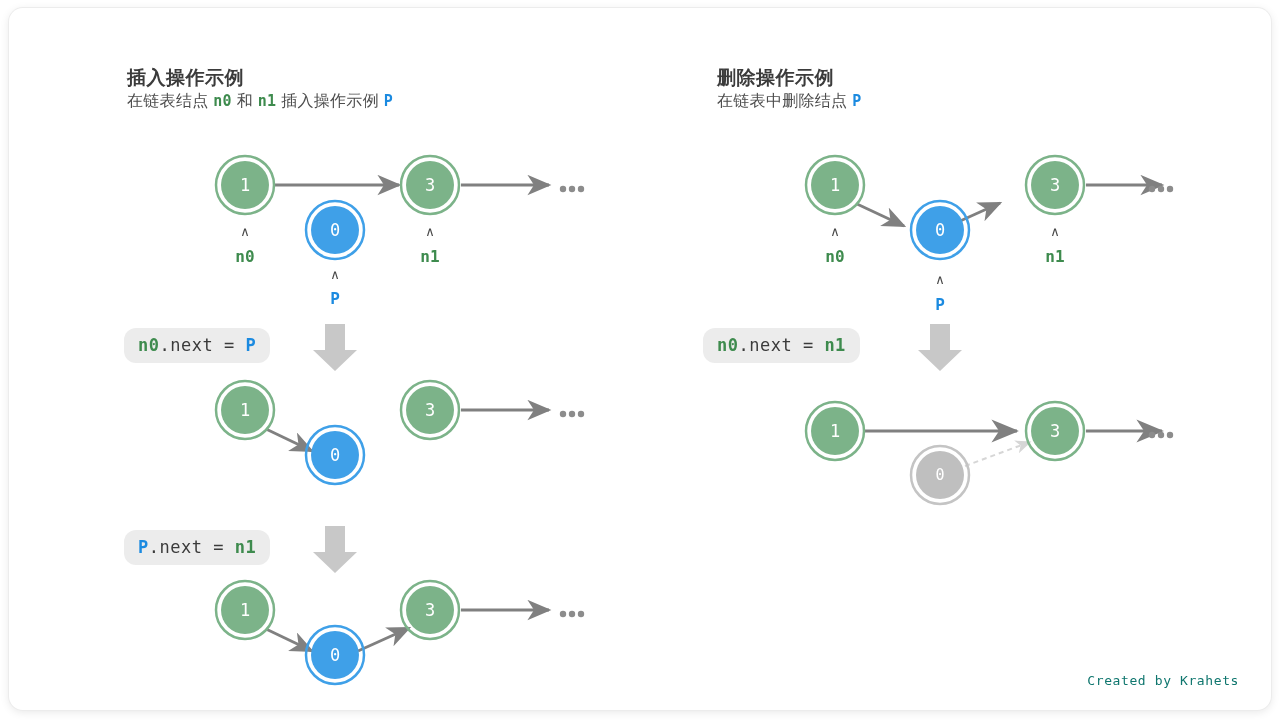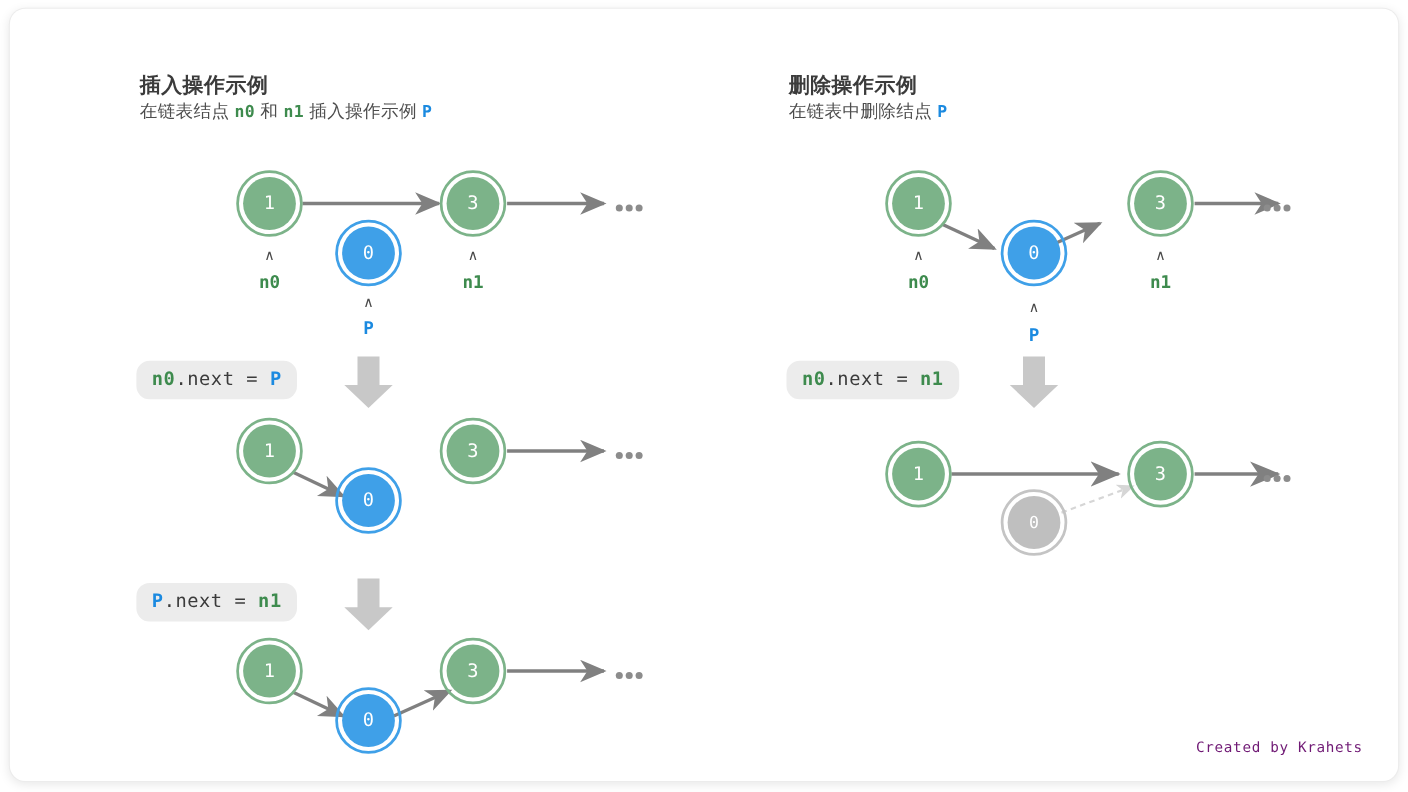--- a/index.html
+++ b/index.html
@@ -93,21 +93,21 @@
   .codebox .b { color: #1b8ae0; font-weight: bold; }
 
   .downarrow { position: absolute; }
 
   .credit {
     position: absolute;
     right: 32px;
     bottom: 22px;
     font-family: "DejaVu Sans Mono", monospace;
     font-size: 13px;
-    color: #701a75;
+    color: #0f766e;
     letter-spacing: 0.6px;
     white-space: nowrap;
   }
 </style>
 </head>
 <body>
 
 <div id="page">
   <div class="card">
 
@@ -271,21 +271,21 @@
           <text class="node-txt" x="406" y="177">3</text>
         </g>
         <text class="caret" x="406" y="228">∧</text>
         <text class="lbl lbl-green" x="406" y="254">n1</text>
 
         <circle class="dots" cx="503" cy="181" r="3.2"></circle>
         <circle class="dots" cx="512" cy="181" r="3.2"></circle>
         <circle class="dots" cx="521" cy="181" r="3.2"></circle>
       </svg>
 
-      <div class="codebox" style="left:66px; top:320px;">
+      <div class="codebox" style="left:54px; top:320px;">
         <span class="g">n0</span><span>.next = </span><span class="g">n1</span>
       </div>
       <svg class="downarrow" style="left:268px; top:316px;" width="46" height="48">
         <path d="M13,0 L33,0 L33,26 L45,26 L23,47 L1,26 L13,26 Z" fill="#c8c8c8"></path>
       </svg>
 
       <svg width="640" height="720">
         <line x1="216" y1="423" x2="368" y2="423" stroke="#808080" stroke-width="3.2" marker-end="url(#ah-gray-l)"></line>
         <line x1="437" y1="423" x2="513" y2="423" stroke="#808080" stroke-width="3.2" marker-end="url(#ah-gray-l)"></line>
         <line x1="316" y1="458" x2="381" y2="434" stroke="#d6d6d6" stroke-width="2" stroke-dasharray="5 4" marker-end="url(#ah-dash)"></line>

